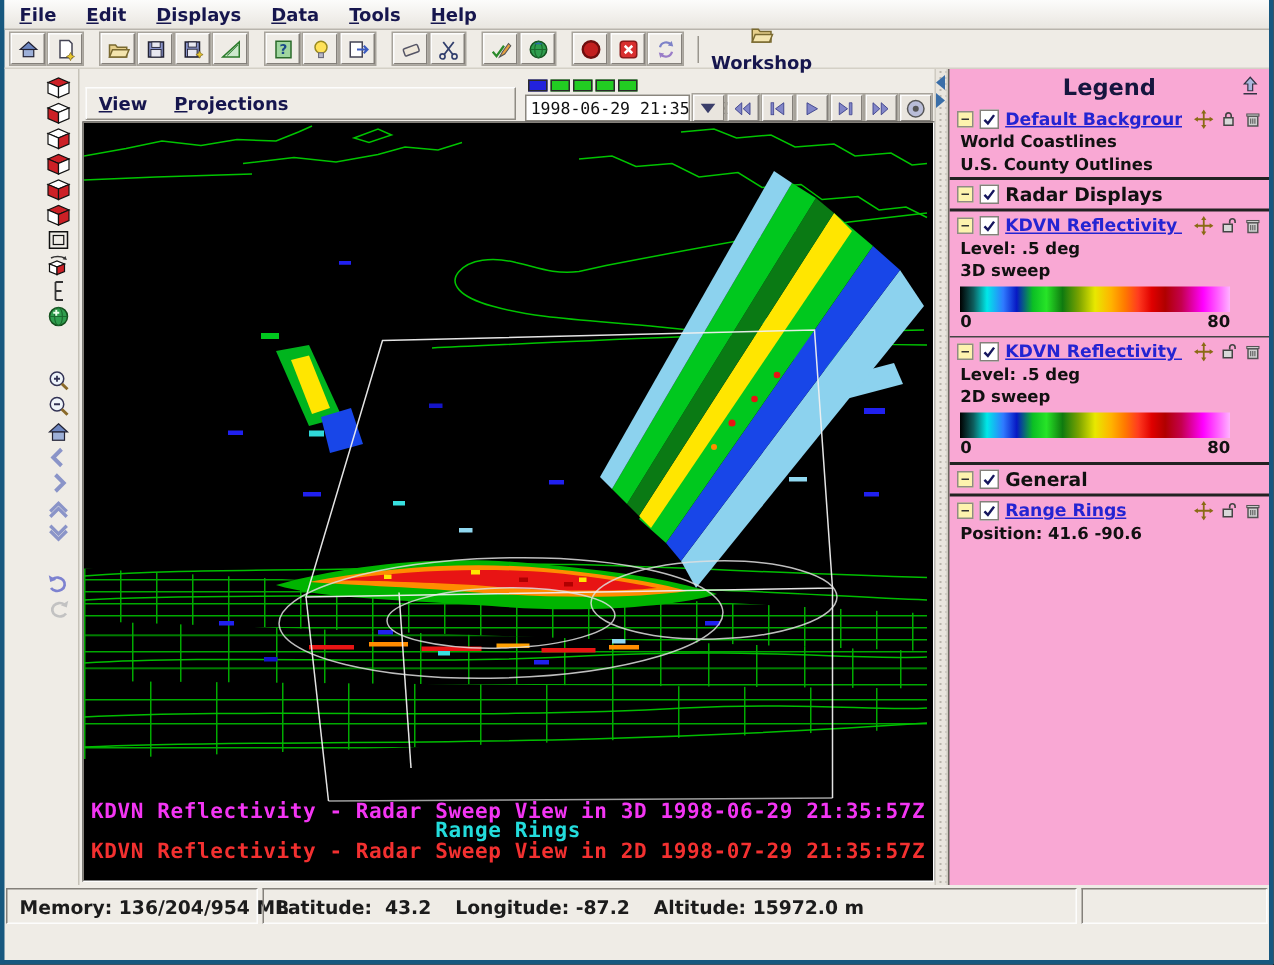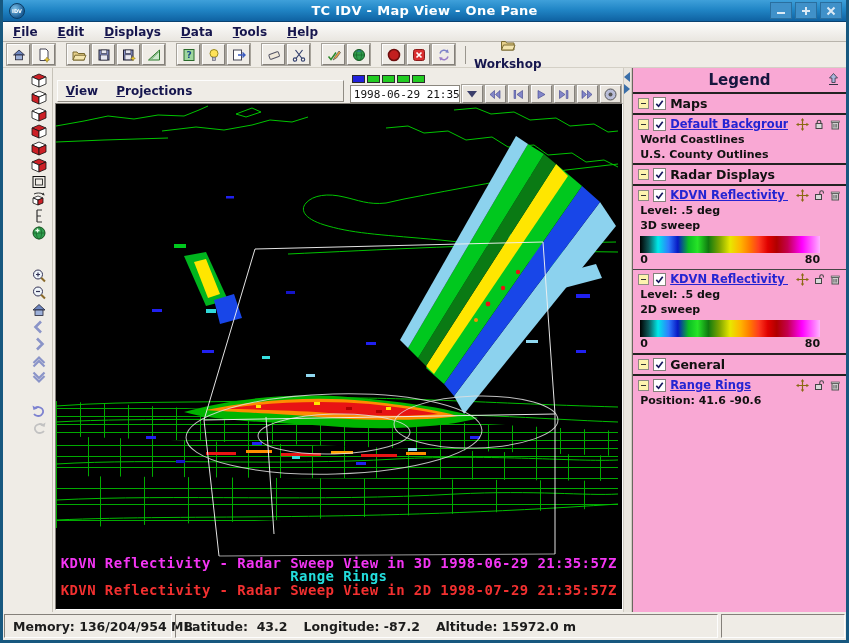--- a/index.html
+++ b/index.html
@@ -163,41 +163,20 @@
     font-size:12.5px; font-weight:bold; color:#1c1c1c; white-space:pre;
   }
   .sp1 { width:168px; } .sp2 { width:543px; } .sp3 { flex:1; }
   .sp2 span { margin-right:16px; }
 </style>
 </head>
 <body>
 
 <div class="window">
 
-  <div class="titlebar">
-    <div class="idv-logo">IDV</div>
-    <div class="title-text">TC IDV - Map View - One Pane</div>
-    <div class="win-buttons">
-      <div class="win-btn">
-        <svg width="10" height="9" viewBox="0 0 10 9">
-            <path d="M1,7 H9" stroke="#dceaf5" stroke-width="2"></path>
-          </svg>
-      </div>
-      <div class="win-btn">
-        <svg width="10" height="10" viewBox="0 0 10 10">
-            <path d="M5,1 V9 M1,5 H9" stroke="#dceaf5" stroke-width="2"></path>
-          </svg>
-      </div>
-      <div class="win-btn">
-        <svg width="10" height="10" viewBox="0 0 10 10">
-            <path d="M1.5,1.5 L8.5,8.5 M8.5,1.5 L1.5,8.5" stroke="#dceaf5" stroke-width="2"></path>
-          </svg>
-      </div>
-    </div>
-  </div>
 
   <div class="menubar">
     <span class="menu-item">File</span>
     <span class="menu-item">Edit</span>
     <span class="menu-item">Displays</span>
     <span class="menu-item">Data</span>
     <span class="menu-item">Tools</span>
     <span class="menu-item">Help</span>
   </div>
 
@@ -646,31 +625,20 @@
       <div class="lg-title-row">
         <span class="lg-title">Legend</span>
         <span class="float-btn">
           <svg width="15" height="14" viewBox="0 0 14 14">
               <polygon points="7,1.5 11,6 8.6,6 8.6,10.5 5.4,10.5 5.4,6 3,6" fill="#aab6dc" stroke="#334" stroke-width="0.8"></polygon>
               <path d="M2.5,12.5 H11.5" stroke="#334" stroke-width="1"></path>
             </svg>
         </span>
       </div>
 
-      <div class="lg-row lg-sec">
-        <span class="minus-box">
-            <span class="minus-line"></span>
-          </span>
-        <span class="checkbox">
-            <svg width="11" height="11" viewBox="0 0 12 12">
-              <path d="M2.5,6.5 L5,9 L9.5,3" stroke="#16165e" stroke-width="1.8" fill="none"></path>
-            </svg>
-          </span>
-        <span>Maps</span>
-      </div>
       <div class="lg-row">
         <span class="minus-box">
             <span class="minus-line"></span>
           </span>
         <span class="checkbox">
             <svg width="11" height="11" viewBox="0 0 12 12">
               <path d="M2.5,6.5 L5,9 L9.5,3" stroke="#16165e" stroke-width="1.8" fill="none"></path>
             </svg>
           </span>
         <span class="lg-link">Default Background Maps</span>

